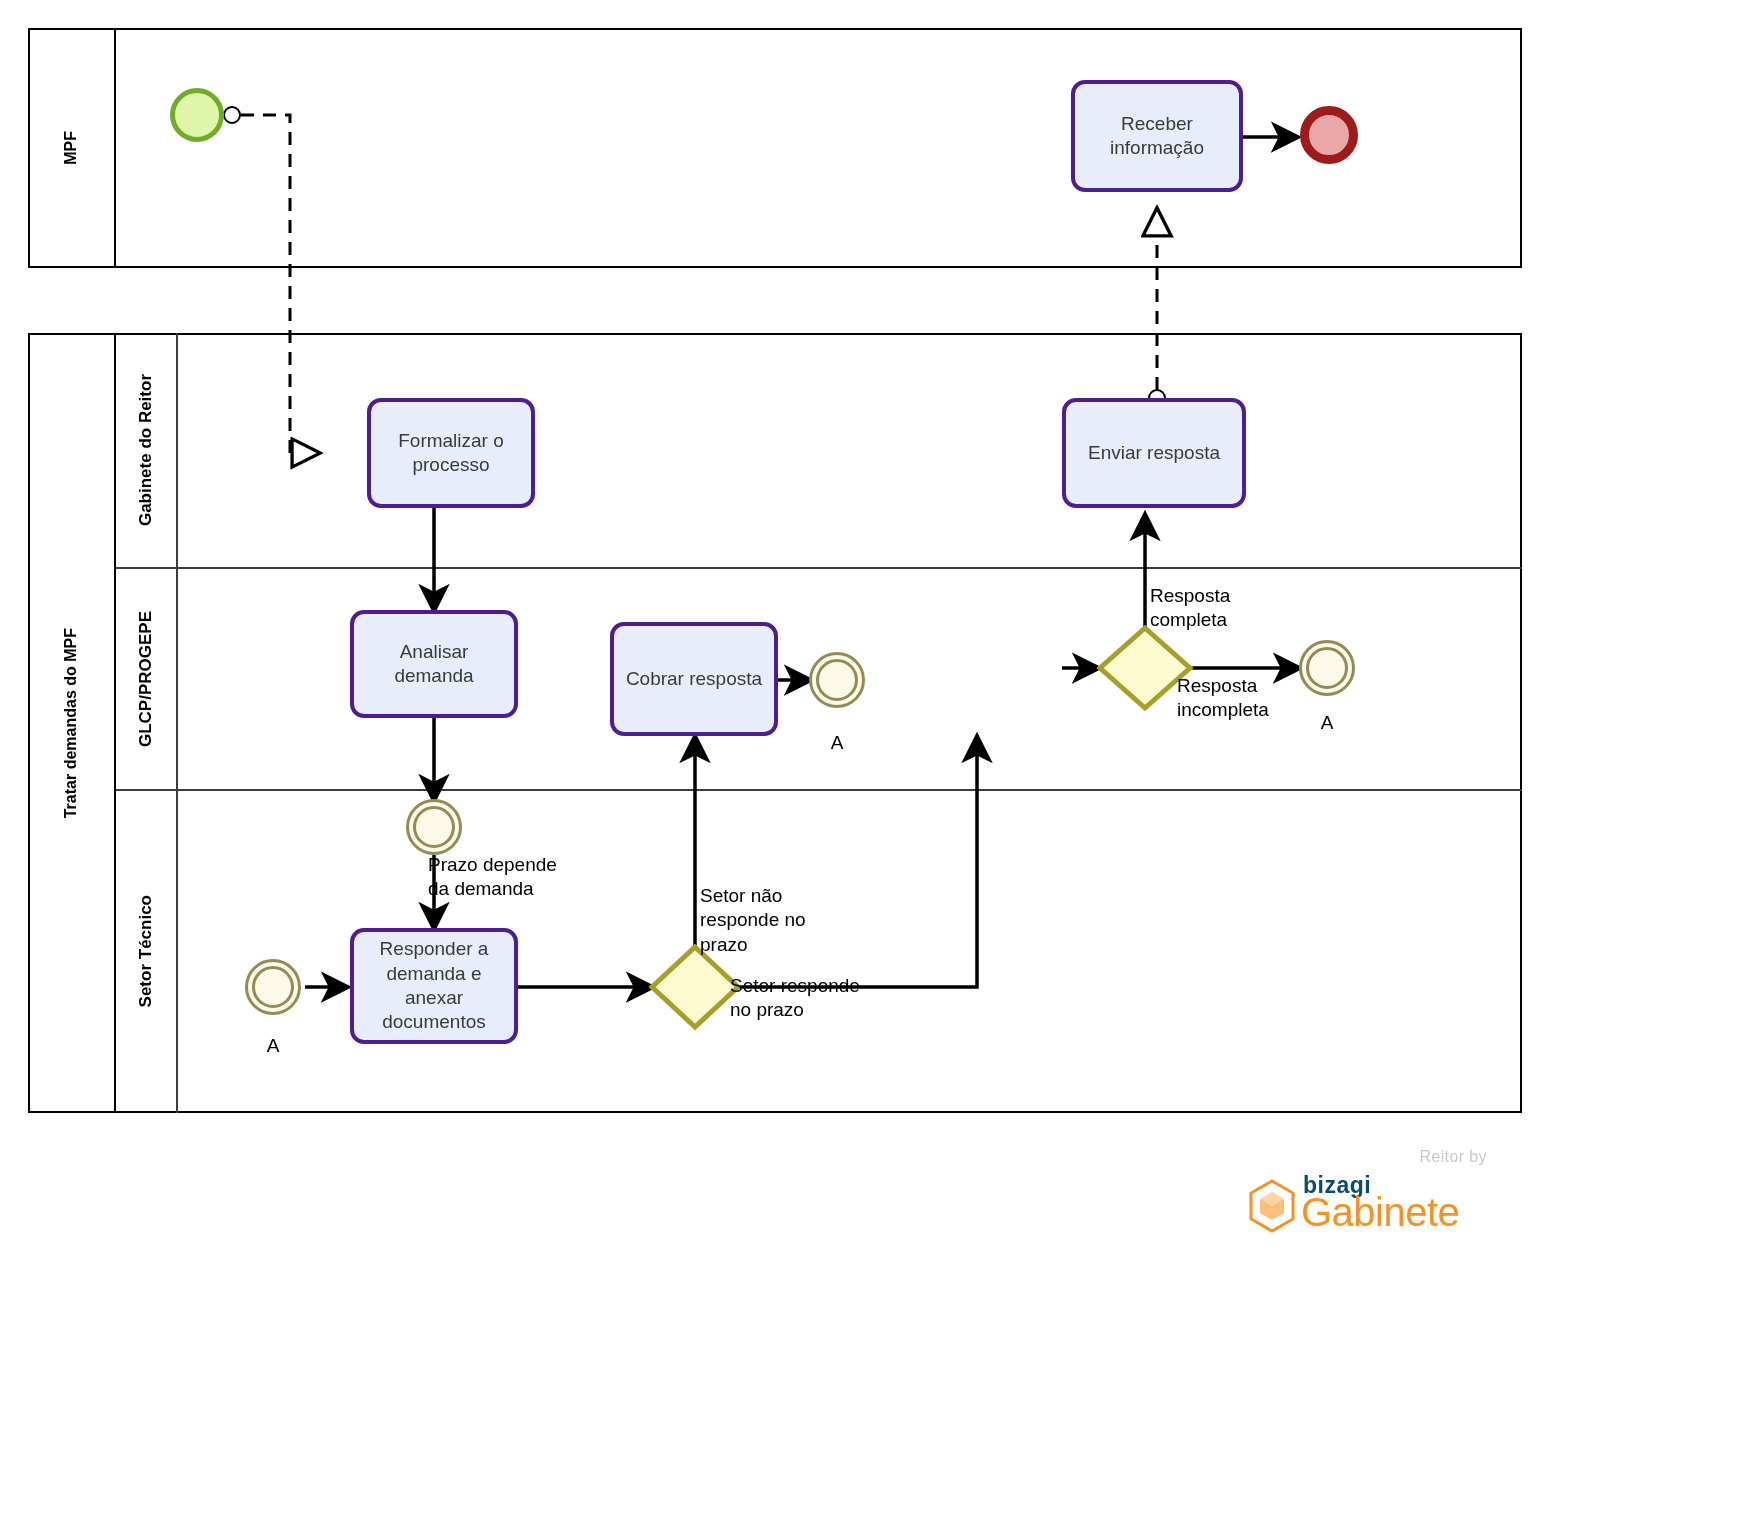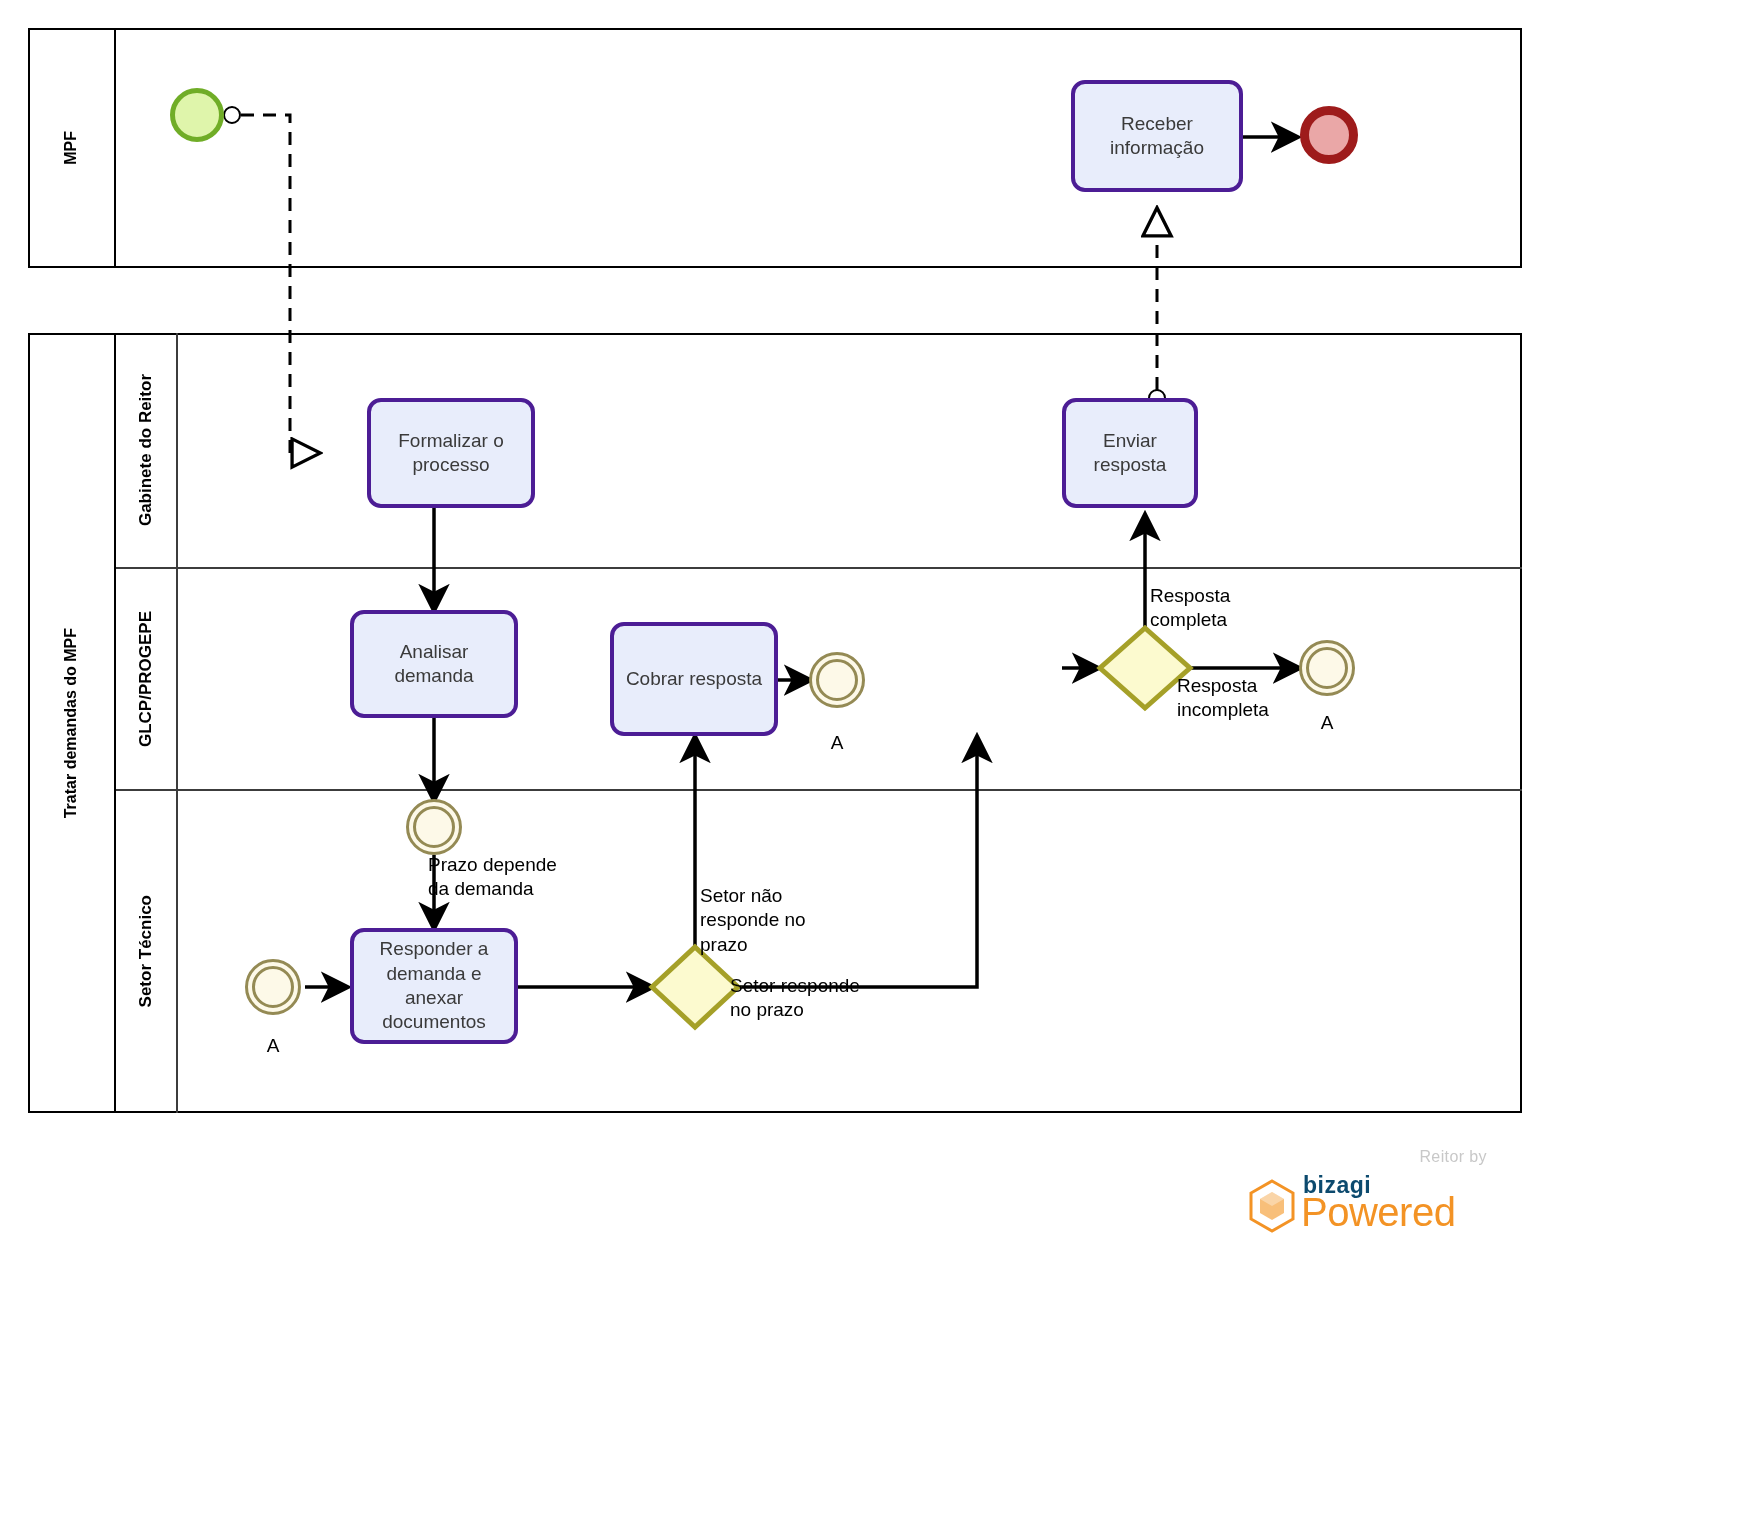--- a/index.html
+++ b/index.html
@@ -273,21 +273,21 @@
     <div class="event-inter-inner" style="width:42px; height:42px;"></div>
   </div>
   <div class="event-label" style="left:245px; top:1035px; width:56px;">A</div>
 
   <div class="task" style="left: 1071px; top: 80px; width: 172px; height: 112px; white-space: pre-line;">Receber
 informação</div>
 
   <div class="task" style="left: 367px; top: 398px; width: 168px; height: 110px; white-space: pre-line;">Formalizar o
 processo</div>
 
-  <div class="task" style="left: 1062px; top: 398px; width: 136px; height: 110px; white-space: pre-line;">Enviar resposta</div>
+  <div class="task" style="left: 1062px; top: 398px; width: 184px; height: 110px; white-space: pre-line;">Enviar resposta</div>
 
   <div class="task" style="left: 350px; top: 610px; width: 168px; height: 108px; white-space: pre-line;">Analisar
 demanda</div>
 
   <div class="task" style="left: 610px; top: 622px; width: 168px; height: 114px; white-space: pre-line;">Cobrar resposta</div>
 
 
   <div class="task" style="left: 350px; top: 928px; width: 168px; height: 116px; white-space: pre-line;">Responder a
 demanda e
 anexar
@@ -310,16 +310,16 @@
 incompleta</div>
 
   <div id="bizagi">
     <div class="powered">Reitor by</div>
     <svg class="logo" width="50" height="56" viewBox="0 0 50 56" xmlns="http://www.w3.org/2000/svg">
       <polygon points="25,3 46,15 46,41 25,53 4,41 4,15" fill="none" stroke="#f39325" stroke-width="3"></polygon>
       <polygon points="25,14 37,21 37,35 25,42 13,35 13,21" fill="#f6a94e" stroke="none" opacity="0.75"></polygon>
       <polygon points="25,14 37,21 25,28 13,21" fill="#ffffff" opacity="0.35"></polygon>
     </svg>
     <div class="brand">bizagi</div>
-    <div class="modeler">Powered</div>
+    <div class="modeler">Gabinete</div>
   </div>
 
 </div>
 
 </body></html>

